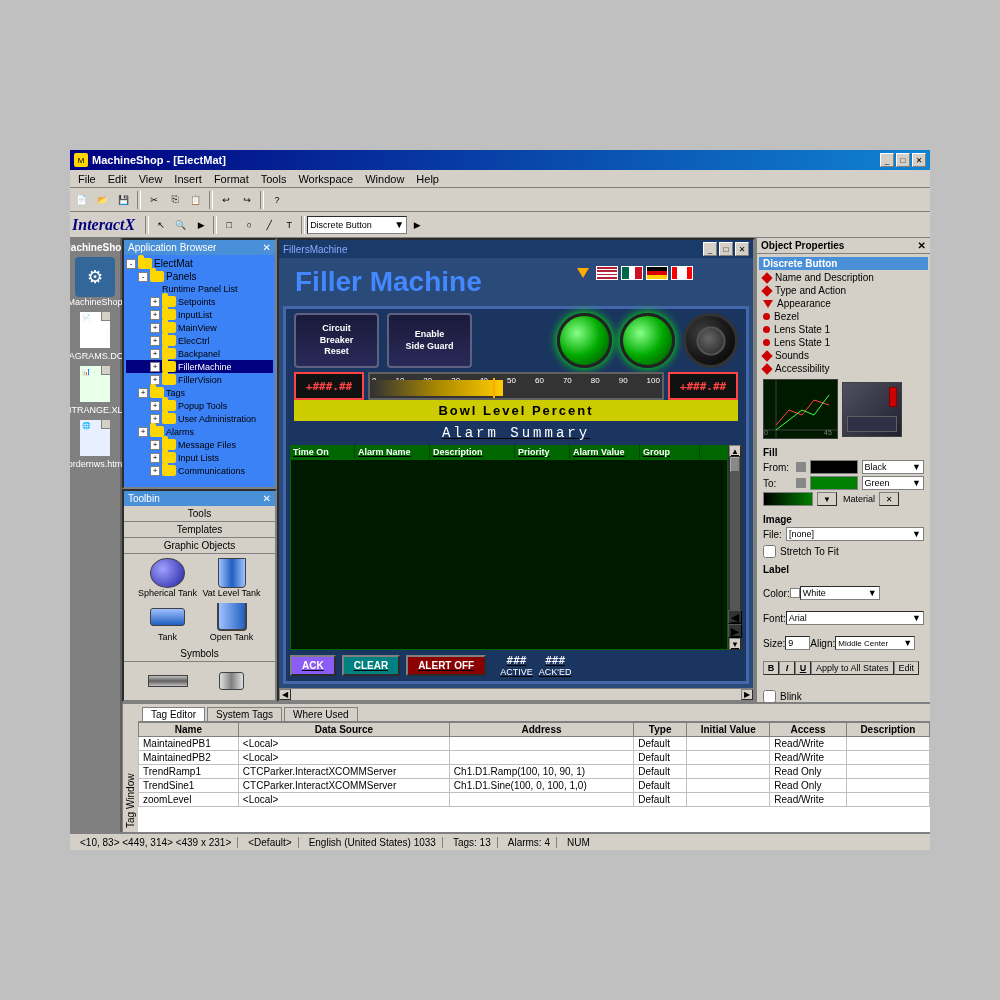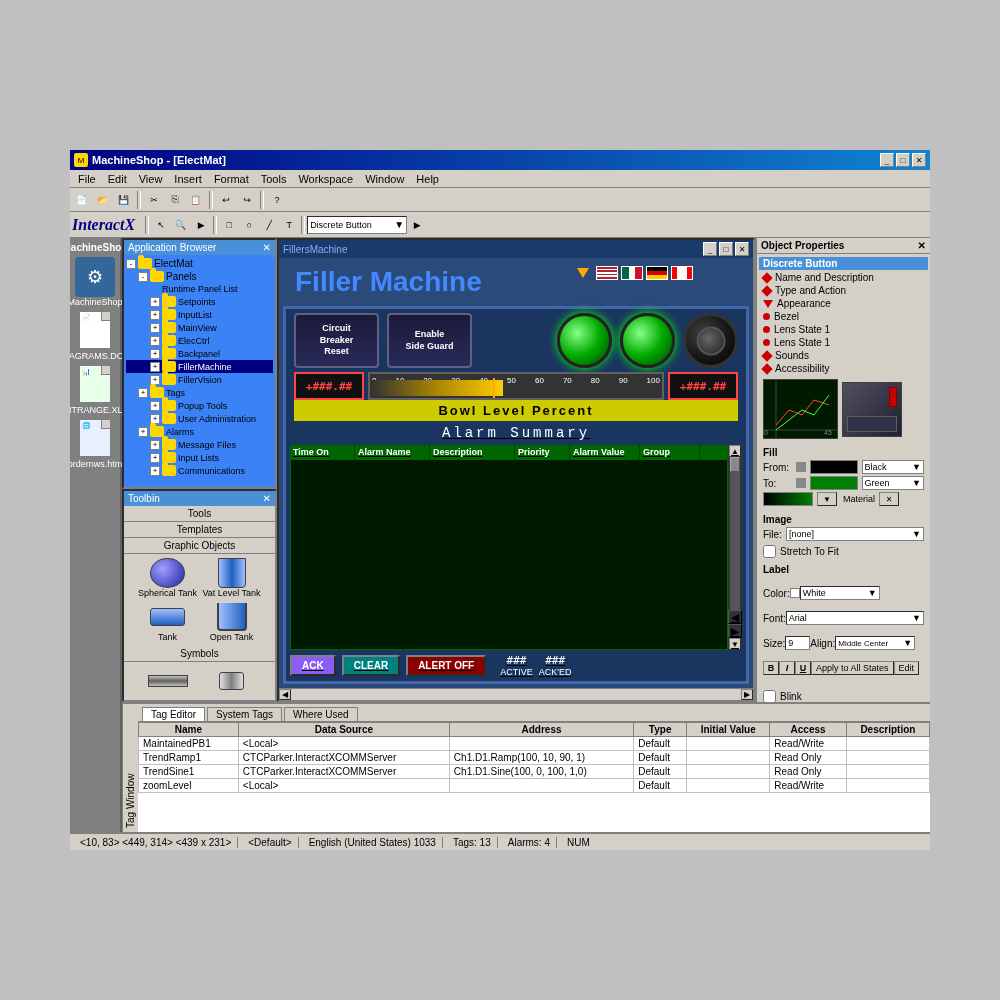--- a/index.html
+++ b/index.html
@@ -1366,20 +1366,29 @@
                       <th>Address</th>
                       <th>Type</th>
                       <th>Initial Value</th>
                       <th>Access</th>
                       <th>Description</th>
                     </tr>
                   </thead>
                   <tbody id="tag-table-body">
                   <tr>
                         <td>MaintainedPB1</td>
+                        <td>&lt;Local&gt;</td>
+                        <td></td>
+                        <td>Default</td>
+                        <td></td>
+                        <td>Read/Write</td>
+                        <td></td>
+                      </tr>
+                      <tr>
+                        <td>MaintainedPB2</td>
                         <td>&lt;Local&gt;</td>
                         <td></td>
                         <td>Default</td>
                         <td></td>
                         <td>Read/Write</td>
                         <td></td>
                       </tr>
                       <tr>
                         <td>TrendRamp1</td>
                         <td>CTCParker.InteractXCOMMServer</td>

